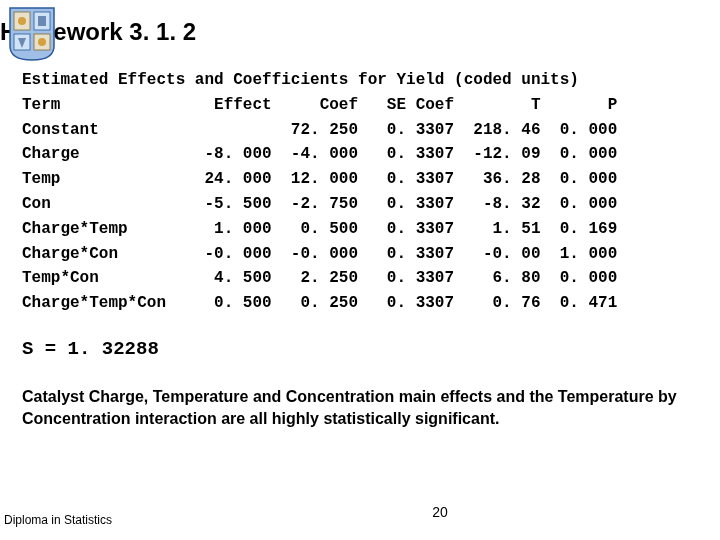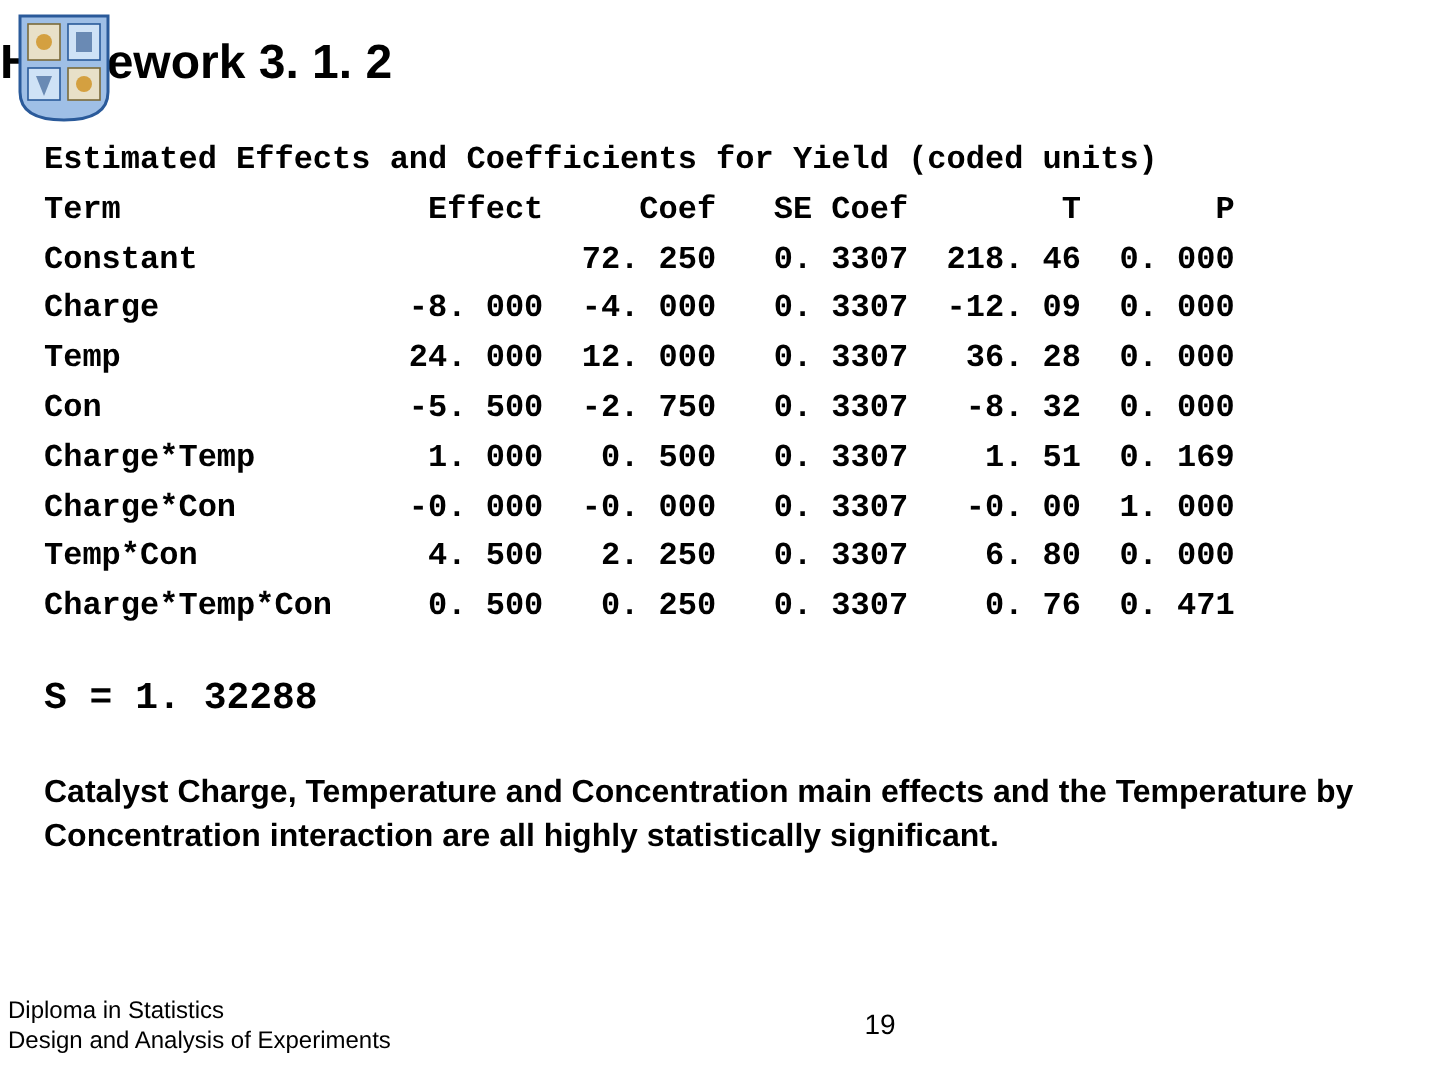--- a/index.html
+++ b/index.html
@@ -97,18 +97,17 @@
 Con                -5. 500  -2. 750   0. 3307   -8. 32  0. 000
 Charge*Temp         1. 000   0. 500   0. 3307    1. 51  0. 169
 Charge*Con         -0. 000  -0. 000   0. 3307   -0. 00  1. 000
 Temp*Con            4. 500   2. 250   0. 3307    6. 80  0. 000
 Charge*Temp*Con     0. 500   0. 250   0. 3307    0. 76  0. 471</div>
 
 <div class="s-line">S = 1. 32288</div>
 
 <div class="summary">Catalyst Charge, Temperature and Concentration main effects and the Temperature by Concentration interaction are all highly statistically significant.</div>
 
-<div class="page-num">19</div>
+<div class="page-num">20</div>
 
 <div class="footer">
   <div class="line">Diploma in Statistics</div>
-  <div class="line">Design and Analysis of Experiments</div>
 </div>
 
 </body></html>

